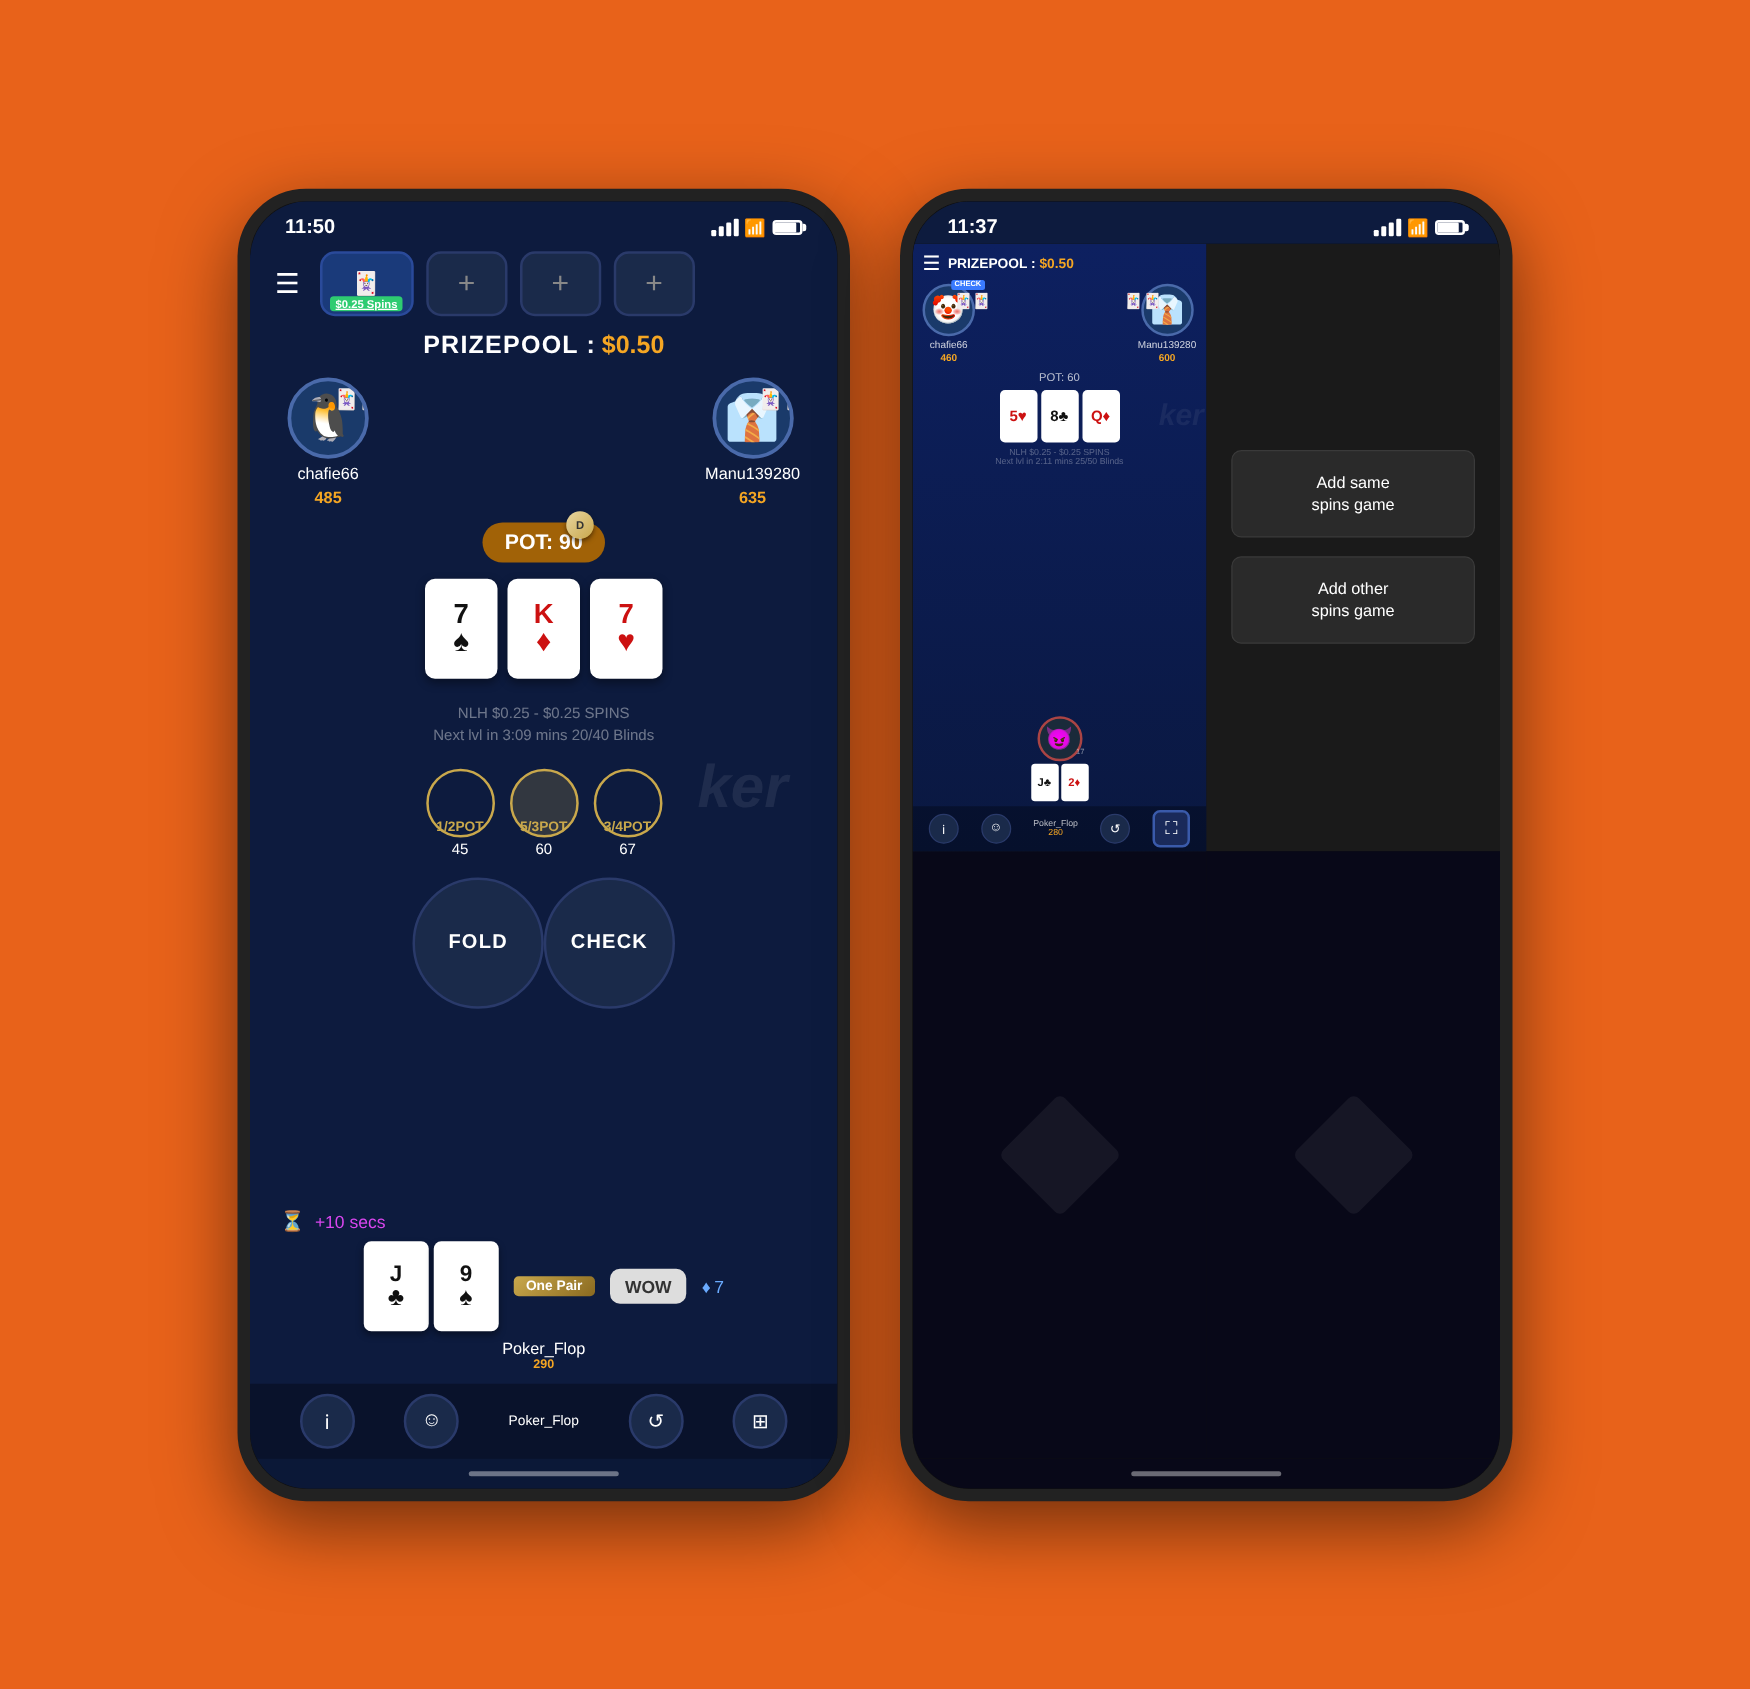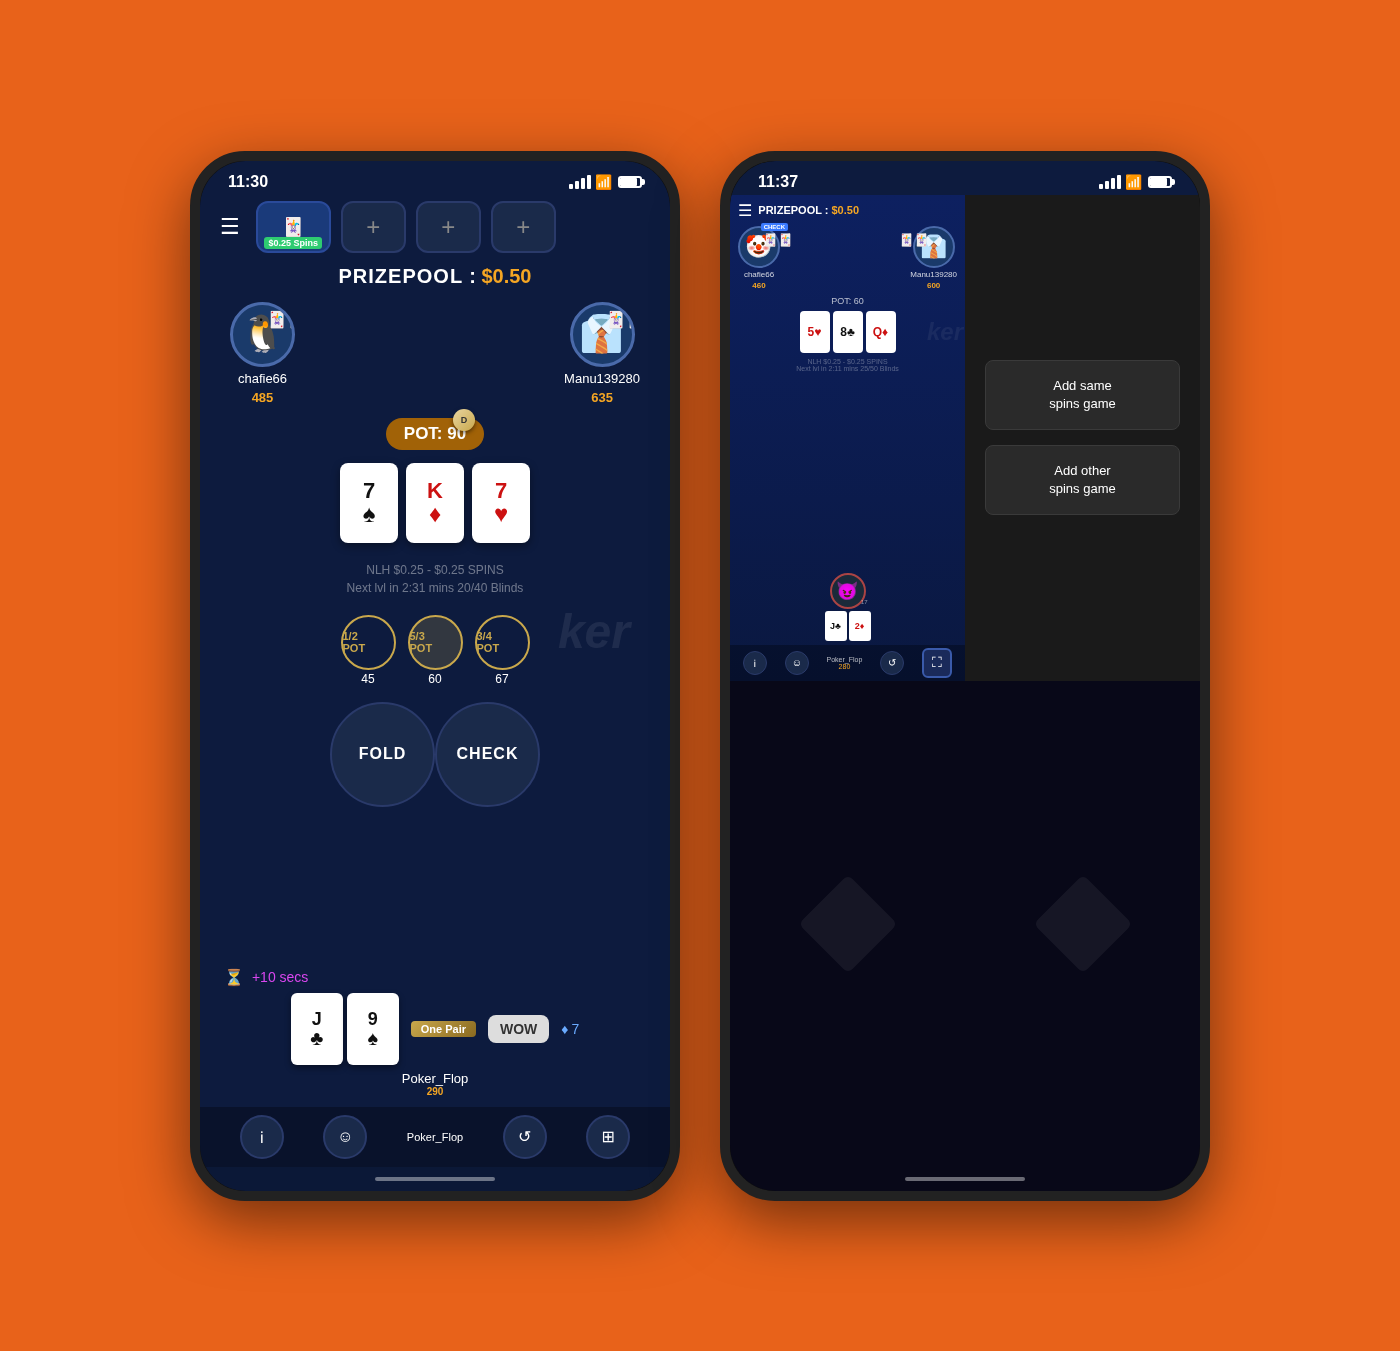--- a/index.html
+++ b/index.html
@@ -146,20 +146,21 @@
 
     .tab-label {
       background: #2ecc71;
       color: white;
       font-size: 9px;
       font-weight: bold;
       padding: 1px 4px;
       border-radius: 3px;
       position: absolute;
       bottom: 2px;
+      text-decoration: underline;
     }
 
     .tab-add {
       background: #1a2a4a;
       border: 2px solid #2a3a6a;
       border-radius: 12px;
       width: 65px;
       height: 52px;
       display: flex;
       align-items: center;
@@ -345,22 +346,22 @@
       align-items: center;
       gap: 2px;
     }
 
     .bet-size-circle {
       width: 55px;
       height: 55px;
       border-radius: 50%;
       border: 2px solid #c9a84c;
       display: flex;
-      flex-direction: column;
-      align-items: flex-start;
+      flex-direction: row;
+      align-items: flex-end;
       justify-content: center;
       background: transparent;
       cursor: pointer;
     }
 
     .bet-size-fraction {
       color: #c9a84c;
       font-size: 11px;
       font-weight: bold;
     }
@@ -549,21 +550,21 @@
   </style>
 </head>
 <body>
 
 <div class="phones-container">
 
   <div class="phone">
     <div class="phone-inner">
 
       <div class="status-bar">
-        <div class="status-time">11:30</div>
+        <div class="status-time">11:50</div>
         <div class="status-icons">
           <div class="signal-bars">
             <span></span>
               <span></span>
               <span></span>
               <span></span>
           </div>
           <span class="wifi-icon">📶</span>
           <div class="battery-icon">
             <div class="battery-fill"></div>
@@ -627,21 +628,21 @@
           </div>
           <div class="card">
             <div class="card-rank card-red">7</div>
             <div class="card-suit card-red">♥</div>
           </div>
           <div class="watermark">ker</div>
         </div>
 
         <div class="game-info">
           <div>NLH $0.25 - $0.25 SPINS</div>
-          <div>Next lvl in 2:31 mins 20/40 Blinds</div>
+          <div>Next lvl in 3:09 mins 20/40 Blinds</div>
         </div>
 
         <div class="bet-sizing">
           <div class="bet-size-btn">
             <div class="bet-size-circle">
               <div class="bet-size-fraction">1/2</div>
               <div class="bet-size-label">POT</div>
             </div>
             <div class="bet-size-amount">45</div>
           </div>

